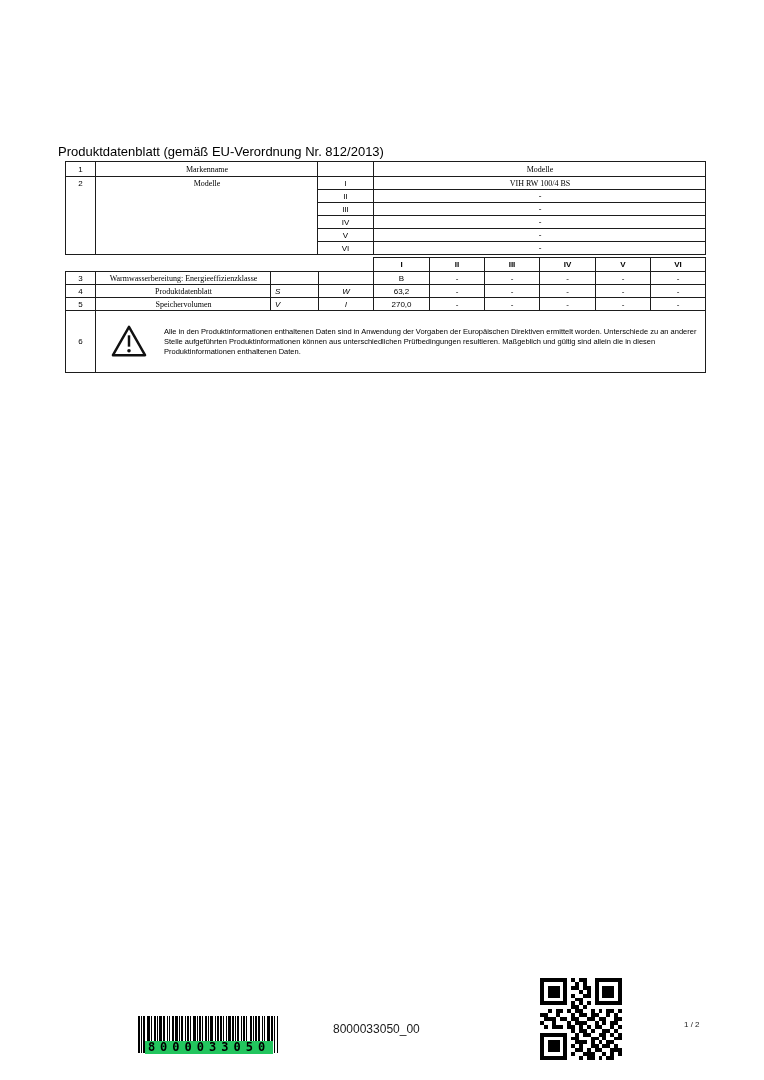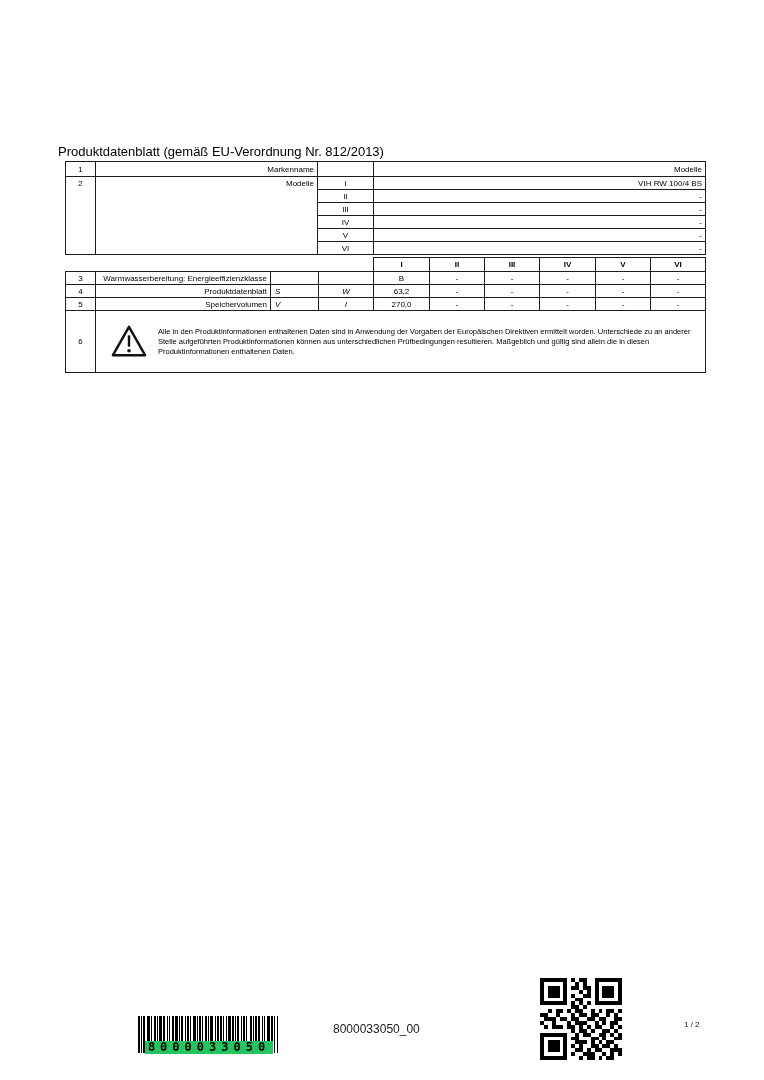--- a/index.html
+++ b/index.html
@@ -8,33 +8,33 @@
     font-family:"Liberation Sans", sans-serif; color:#000;
     overflow:hidden;
   }
   .title { position:absolute; left:58px; top:144px; font-size:13px; white-space:nowrap; }
   .title .b { font-weight:normal; }
 
   table { border-collapse:collapse; table-layout:fixed; position:absolute; left:65px; }
   td, th { border:1px solid #1d1d1d; font-size:8px; padding:0 3px; overflow:hidden; white-space:nowrap; vertical-align:middle; }
   th { font-weight:bold; text-align:center; padding:0; }
   .c { text-align:center; padding:0; }
-  .l { text-align:right; padding-left:4px; }
+  .l { text-align:center; padding-left:4px;font-family:Liberation Serif, serif; }
   .top { vertical-align:top; padding-top:2px; }
   .sym { font-style:italic; text-align:left; padding-left:4px; }
   .unit { font-style:italic; text-align:center; padding:0; }
   .nb { border:none; }
 
   .t1 { top:161px; }
   .t2 { top:257px; }
 
   .warn-cell { padding:0; }
   .warn-inner { display:flex; align-items:center; padding-left:14px; }
   .warn-icon { flex:0 0 auto; }
-  .warn-text { margin-left:10px; width:540px; font-size:7.5px; line-height:10px; white-space:normal; }
+  .warn-text { margin-left:16px; width:540px; font-size:7.5px; line-height:10px; white-space:normal; }
 
   .barcode { position:absolute; left:138px; top:1016px; width:142px; height:38px; }
   .barcode svg { display:block; }
   .barcode-digits {
     position:absolute; left:7px; bottom:0; width:128px; height:13px;
     background:#22c55e; font-family:"DejaVu Sans Mono", monospace;
     font-size:12px; line-height:13px; letter-spacing:5px; text-align:center;
     font-weight:bold; overflow:hidden;margin-top:43px;
   }
   .doc-number { position:absolute; left:333px; top:1022px; font-size:12px; color:#1a1a1a; }

